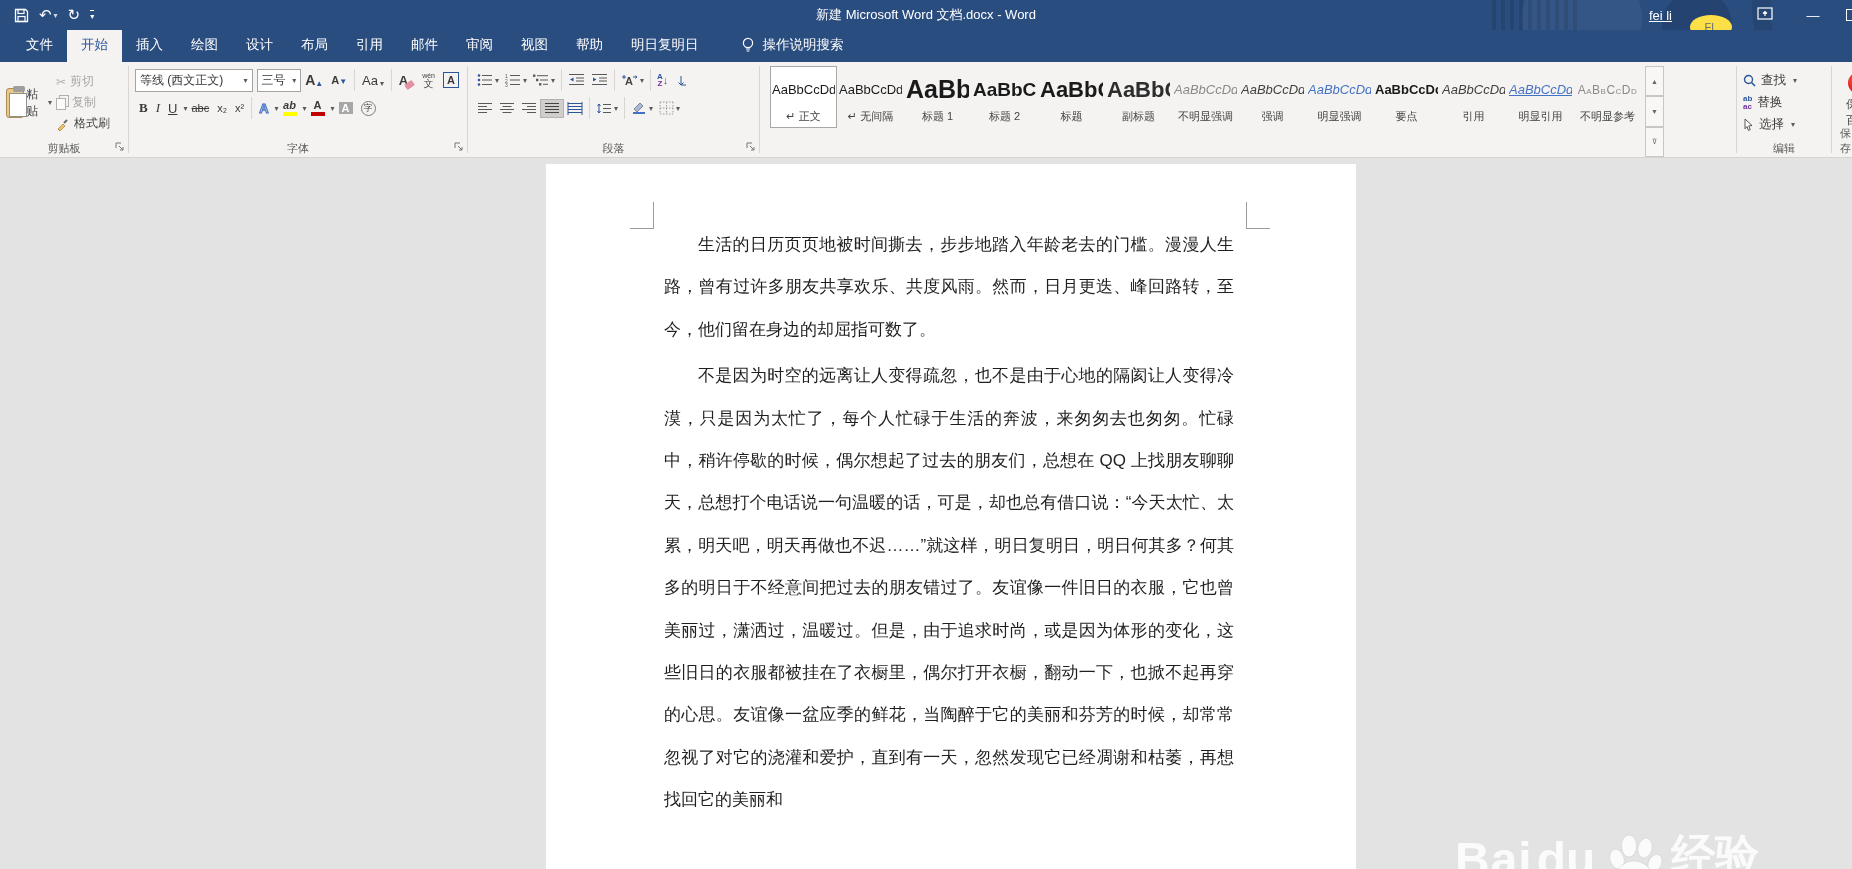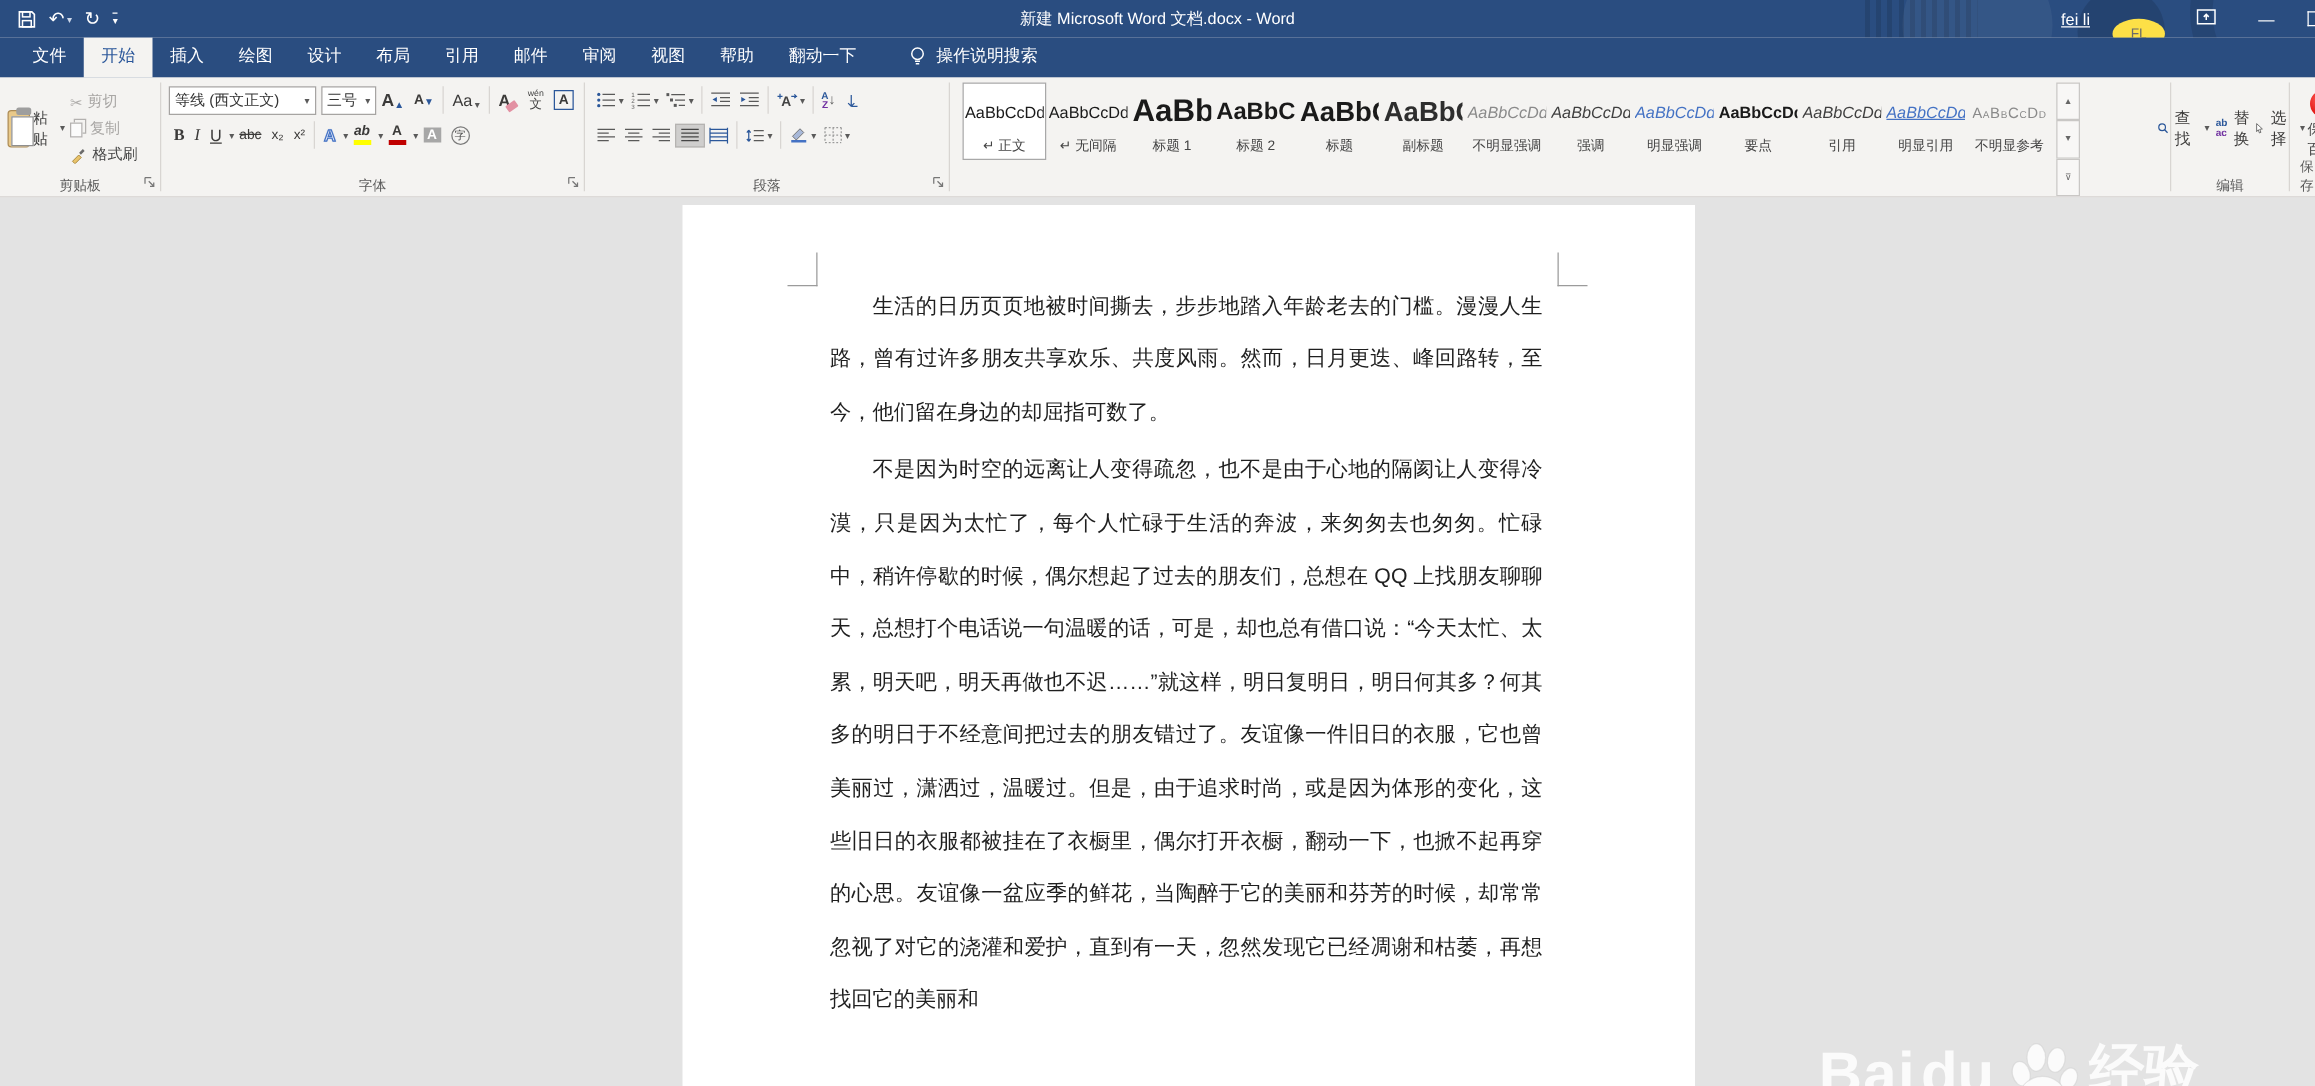--- a/index.html
+++ b/index.html
@@ -101,21 +101,21 @@
   .s-iem { font-size:13px; font-style:italic; color:#4472c4; }
   .s-strong { font-size:13px; font-weight:bold; }
   .s-quote { font-size:13px; font-style:italic; color:#3f3f3f; }
   .s-iquote { font-size:13px; font-style:italic; color:#4472c4; text-decoration:underline; }
   .s-ref { font-size:12px; font-variant:small-caps; color:#8a8a8a; letter-spacing:0.5px; }
   .sty-scroll { width:19px; display:flex; flex-direction:column; margin-left:4px; }
   .sty-scroll .sbtn { flex:1; border:1px solid #c9c7c5; background:#f8f7f6; font-size:7px; color:#666; display:flex; align-items:center; justify-content:center; }
 
   
   .g-edit { width:94px; }
-  .edit-col { display:flex; flex-direction:row; justify-content:center; gap:5px; width:100%; }
+  .edit-col { display:flex; flex-direction:column; justify-content:center; gap:5px; width:100%; }
   .ecmd { display:flex; align-items:center; gap:5px; font-size:12.5px; color:#3b3a39; }
   .rep-ic { display:flex; flex-direction:column; line-height:1; color:#2b579a; font-size:8px; font-weight:bold; }
 
   
   .g-baidu { flex:1; overflow:hidden; }
   .baidu-btn { display:flex; flex-direction:column; align-items:flex-start; padding:6px 0 0 8px; font-size:11.5px; color:#444; line-height:1.35; }
   .baidu-ball { width:22px; height:22px; border-radius:50%; background:radial-gradient(circle at 35% 35%, #ff5b56, #e01410 60%, #2b63c6); margin-bottom:3px; margin-left:2px; }
 
   
   .docarea { position:relative; height:711px; background:#e3e3e3; overflow:hidden; }
@@ -183,21 +183,21 @@
   <div class="tab active">开始</div>
   <div class="tab">插入</div>
   <div class="tab">绘图</div>
   <div class="tab">设计</div>
   <div class="tab">布局</div>
   <div class="tab">引用</div>
   <div class="tab">邮件</div>
   <div class="tab">审阅</div>
   <div class="tab">视图</div>
   <div class="tab">帮助</div>
-  <div class="tab">翻动一下</div>
+  <div class="tab">明日复明日</div>
   <div class="tellme">
     <svg width="14" height="16" viewBox="0 0 14 16">
         <circle cx="7" cy="6" r="4.6" fill="none" stroke="#fff" stroke-width="1.2"></circle>
         <path d="M5 12h4M5.6 14h2.8" stroke="#fff" stroke-width="1.2"></path>
       </svg>
     <span>操作说明搜索</span>
   </div>
 </div>
 
 <div class="ribbon">

